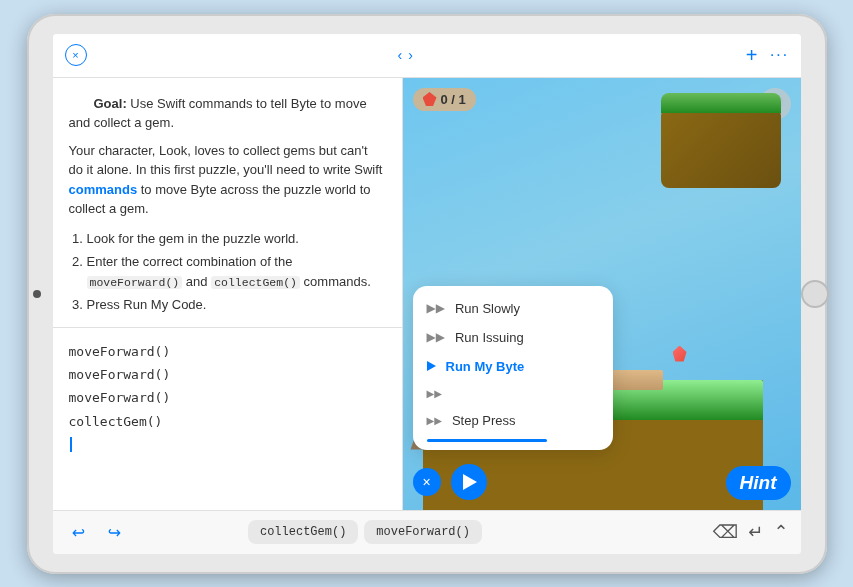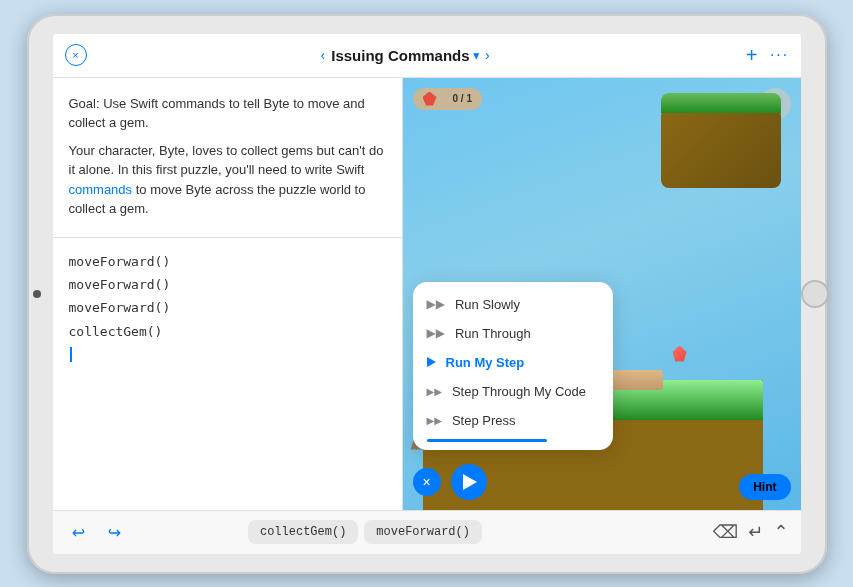--- a/index.html
+++ b/index.html
@@ -156,20 +156,21 @@
     .instructions .goal {
       margin-bottom: 8px;
     }
 
     .instructions .description {
       margin-bottom: 10px;
     }
 
     .instructions .link {
       color: #007AFF;
+      font-weight: bold;
     }
 
     .instructions ol {
       padding-left: 18px;
       margin-top: 6px;
     }
 
     .instructions ol li {
       margin-bottom: 4px;
       font-size: 13px;
@@ -220,22 +221,22 @@
     
     .score-badge {
       position: absolute;
       top: 10px;
       left: 10px;
       background: rgba(210, 180, 140, 0.9);
       border-radius: 12px;
       padding: 4px 10px;
       display: flex;
       align-items: center;
-      gap: 16px;
-      font-size: 10px;
+      gap: 4px;
+      font-size: 13px;
       font-weight: 600;
       color: #333;
     }
 
     .gem-icon {
       width: 14px;
       height: 14px;
       background: #e74c3c;
       clip-path: polygon(50% 0%, 100% 40%, 75% 100%, 25% 100%, 0% 40%);
     }
@@ -354,26 +355,27 @@
       border-left: 14px solid white;
       margin-left: 2px;
     }
 
     
     .hint-btn {
       position: absolute;
       bottom: 10px;
       right: 10px;
       background: #007AFF;
-      color: #000000;
+      color: #ffffff;
       border-radius: 18px;
       padding: 6px 14px;
-      font-size: 12px;
+      font-size: 19px;
       font-weight: 600;
       cursor: pointer;
+      font-style: italic;
     }
 
     
     .bottom-bar {
       height: 44px;
       background: #f8f8f8;
       border-top: 1px solid #e0e0e0;
       display: flex;
       align-items: center;
       padding: 0 12px;
@@ -529,47 +531,50 @@
 
   <div class="screen">
 
     <div class="top-bar">
       <div class="close-btn">
         <span>×</span>
       </div>
 
       <div class="nav-area">
         <span class="nav-chevron">‹</span>
-        <div class="title-pill">
-          <span>Issuing Commands</span>
-          <span class="title-chevron">▾</span>
-        </div>
         <span class="nav-chevron">›</span>
       </div>
 
       <div class="top-actions">
         <span class="plus-btn">+</span>
         <span class="more-btn">···</span>
       </div>
     </div>
 
     <div class="main-content">
 
       <div class="left-panel">
 
         <div class="instructions">
           <div class="goal">
-            <span style="font-weight:400;">Goal:</span>
+            <span style="font-weight:700;margin-left:25px;">Goal:</span>
             <span> Use Swift commands to tell Byte to move and collect a gem.</span>
           </div>
 
           <div class="description">
-            <span>Your character, Byte, loves to collect gems but can't do it alone. In this first puzzle, you'll need to write Swift </span><span class="link">commands</span><span> to move Byte across the puzzle world to collect a gem.</span>
-          </div>
-
+            <span>Your character, Look, loves to collect gems but can't do it alone. In this first puzzle, you'll need to write Swift </span><span class="link">commands</span><span> to move Byte across the puzzle world to collect a gem.</span>
+          </div>
+
+          <ol>
+            <li>Look for the gem in the puzzle world.</li>
+            <li>
+              Enter the correct combination of the <span class="code-tag">moveForward()</span> and <span class="code-tag">collectGem()</span> commands.
+            </li>
+            <li>Press Run My Code.</li>
+          </ol>
         </div>
 
         <div class="code-area">
           <div style="font-family:Menlo,monospace;font-size:13px;line-height:1.8;color:#333;">moveForward()</div>
           <div style="font-family:Menlo,monospace;font-size:13px;line-height:1.8;color:#333;">moveForward()</div>
           <div style="font-family:Menlo,monospace;font-size:13px;line-height:1.8;color:#333;">moveForward()</div>
           <div style="font-family:Menlo,monospace;font-size:13px;line-height:1.8;color:#333;">collectGem()</div>
           <div>
             <span class="code-cursor"></span>
           </div>
@@ -607,33 +612,32 @@
               <div class="double-arrow">
                 <span>▶▶</span>
               </div>
               <span>Run Slowly</span>
             </div>
 
             <div class="run-menu-item">
               <div class="double-arrow">
                 <span>▶▶</span>
               </div>
-              <span>Run Through</span>
+              <span>Run Issuing</span>
             </div>
 
             <div class="run-menu-item primary">
               <div class="play-triangle-small" style="border-left-color:#007AFF;"></div>
-              <span>Run My Step</span>
+              <span>Run My Byte</span>
             </div>
 
             <div class="run-menu-item">
               <div class="double-arrow">
                 <span style="font-size:10px;">▶▶</span>
               </div>
-              <span>Step Through My Code</span>
             </div>
 
             <div class="run-menu-item">
               <div class="double-arrow">
                 <span style="font-size:10px;">▶▶</span>
               </div>
               <span>Step Press</span>
             </div>
 
             <div class="run-menu-progress"></div>

